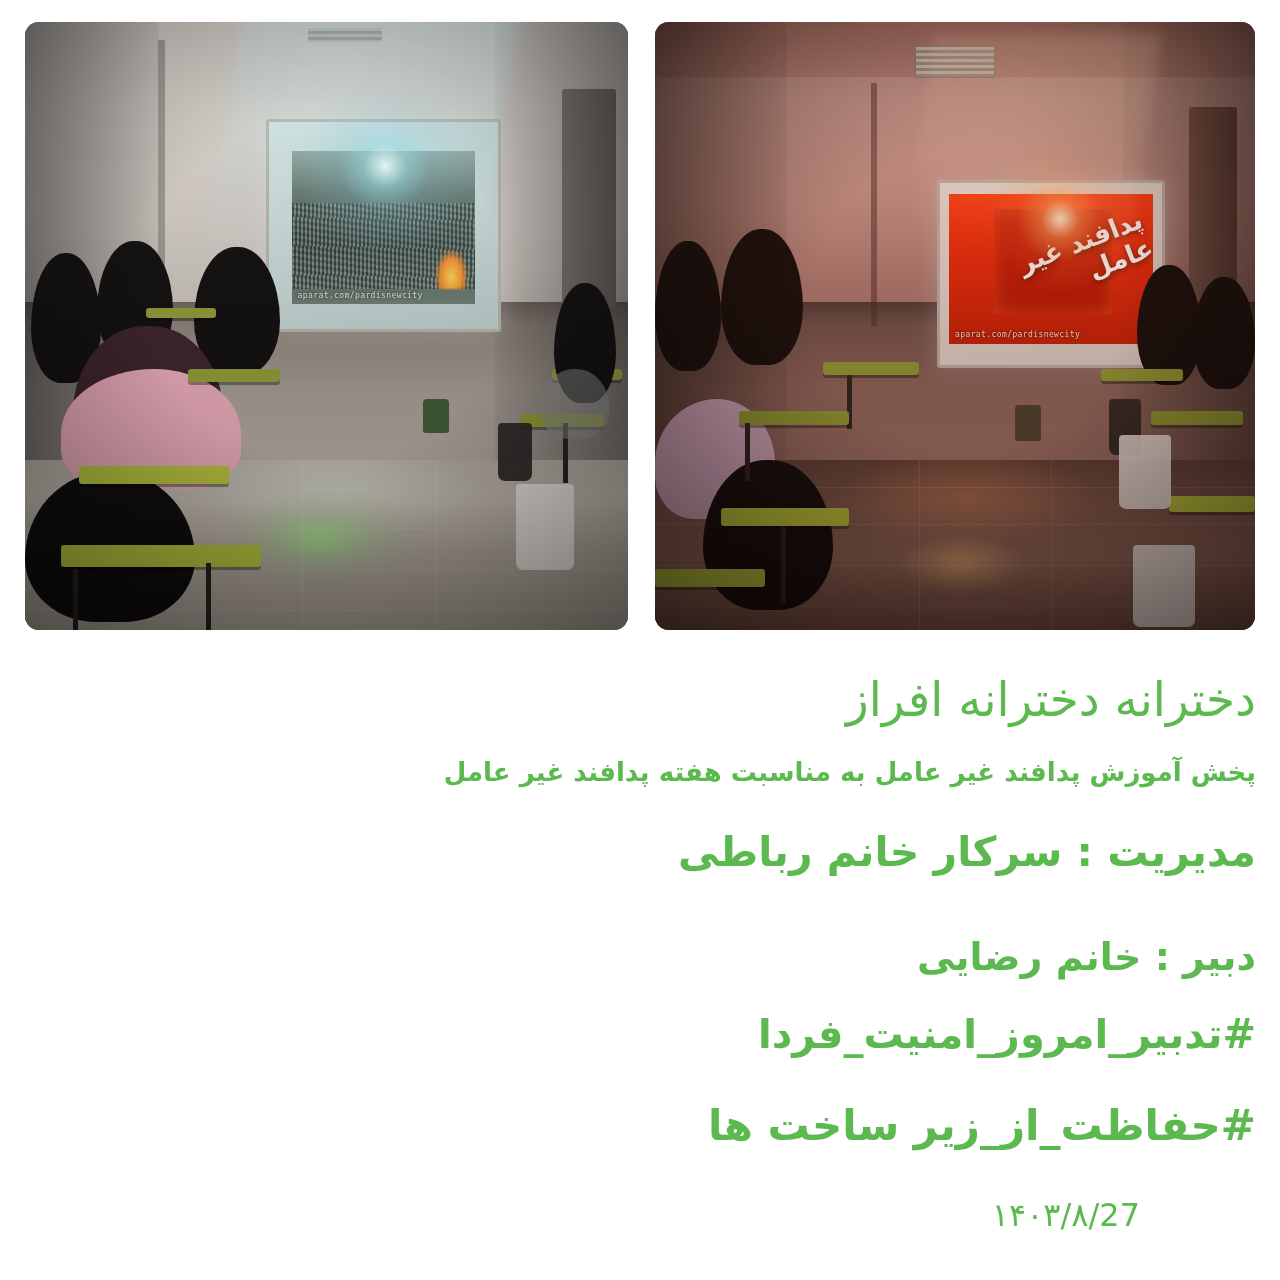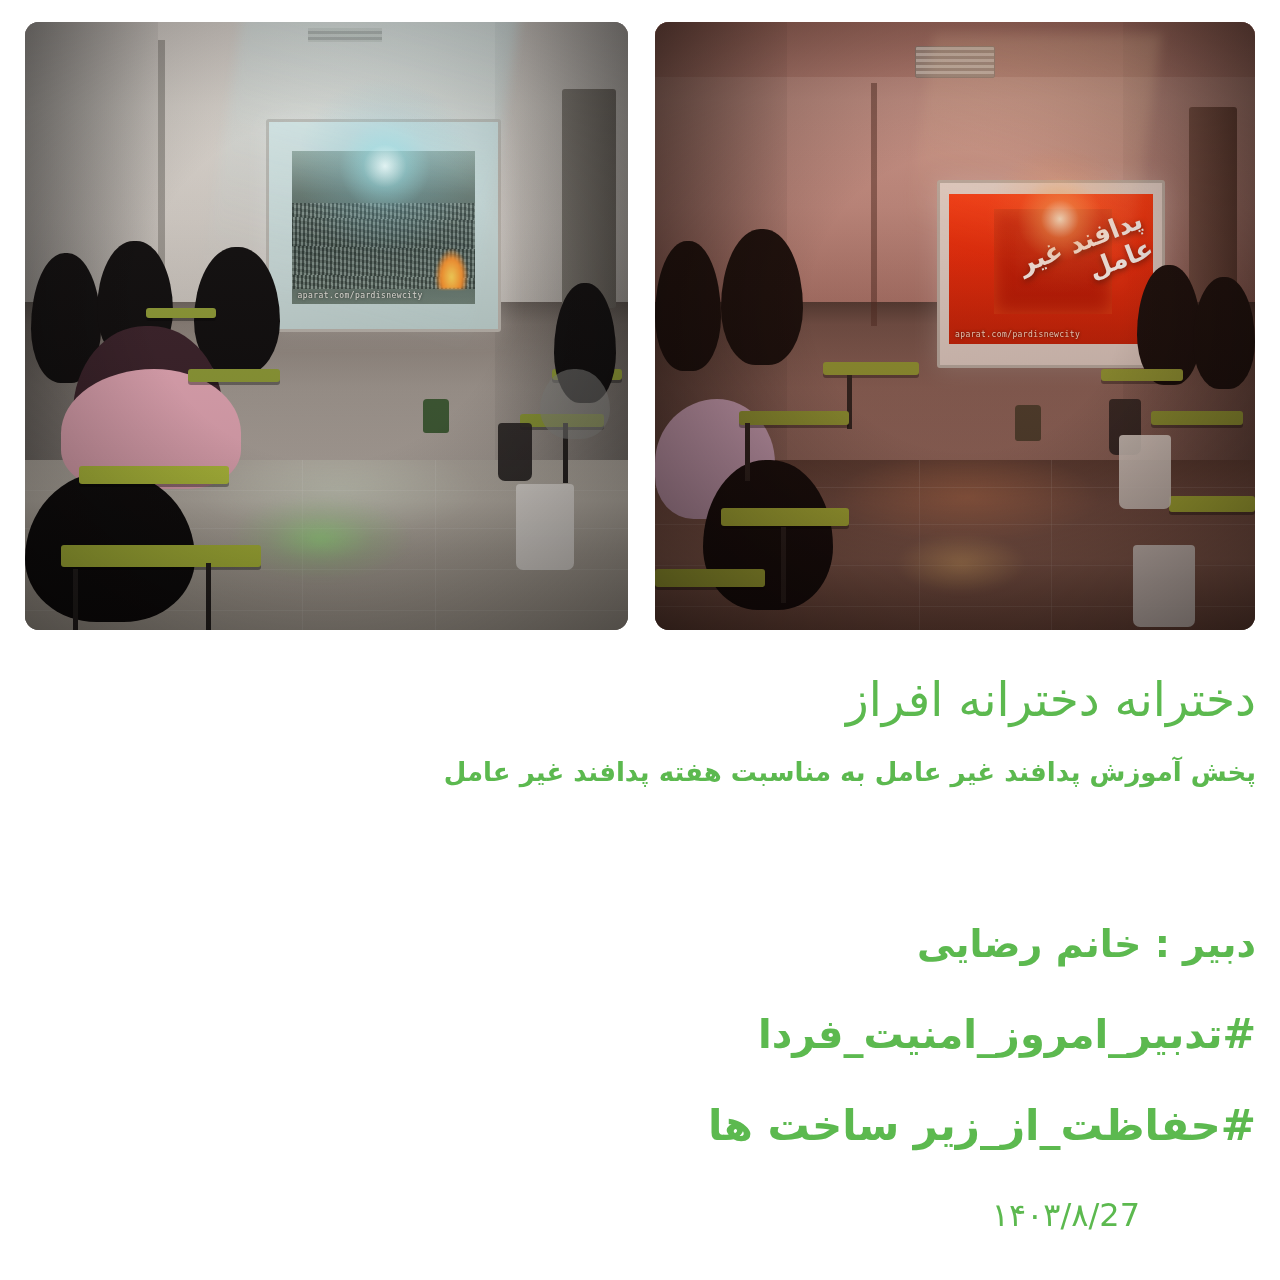--- a/index.html
+++ b/index.html
@@ -184,21 +184,21 @@
   }
   .l-sub{
     position:absolute;right:24px;top:118px;
     font-size:26px;font-weight:700;margin-left:42px;
   }
   .l-manage{
     position:absolute;right:24px;top:190px;
     font-size:41px;font-weight:700;
   }
   .l-teacher{
-    position:absolute;right:24px;top:283px;
+    position:absolute;right:24px;top:296px;
     font-size:38px;font-weight:700;
   }
   .l-tag1{
     position:absolute;right:24px;top:372px;
     font-size:40px;font-weight:700;
   }
   .l-tag2{
     position:absolute;right:24px;top:462px;
     font-size:42px;font-weight:700;
   }
@@ -335,20 +335,21 @@
       <div class="grade"></div>
     </div>
   </div>
 </div>
 
 <div class="caption">
   <p class="cap-line l-title">دخترانه دخترانه افراز</p>
 
   <p class="cap-line l-sub">پخش آموزش پدافند غیر عامل به مناسبت هفته پدافند غیر عامل</p>
 
+  <p class="cap-line l-manage">مدیریت : سرکار خانم رباطی</p>
 
   <p class="cap-line l-teacher">دبیر : خانم رضایی</p>
 
   <p class="cap-line l-tag2">#حفاظت_از_زیر ساخت ها</p>
 
   <p class="cap-line l-tag1">#تدبیر_امروز_امنیت_فردا</p>
 
   <p class="cap-line l-date">۱۴۰۳/۸/27</p>
 </div>
 

